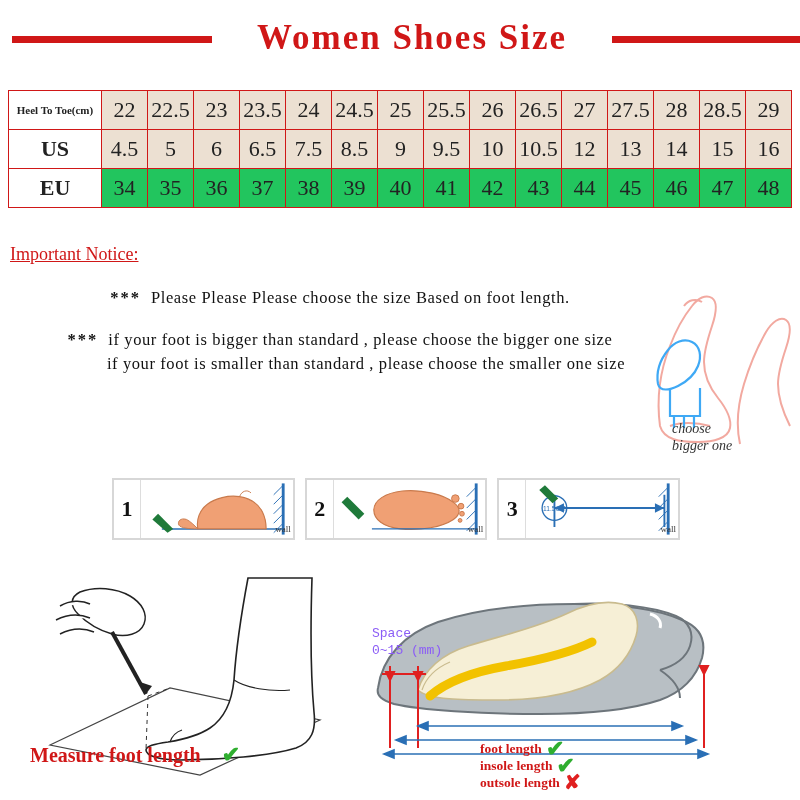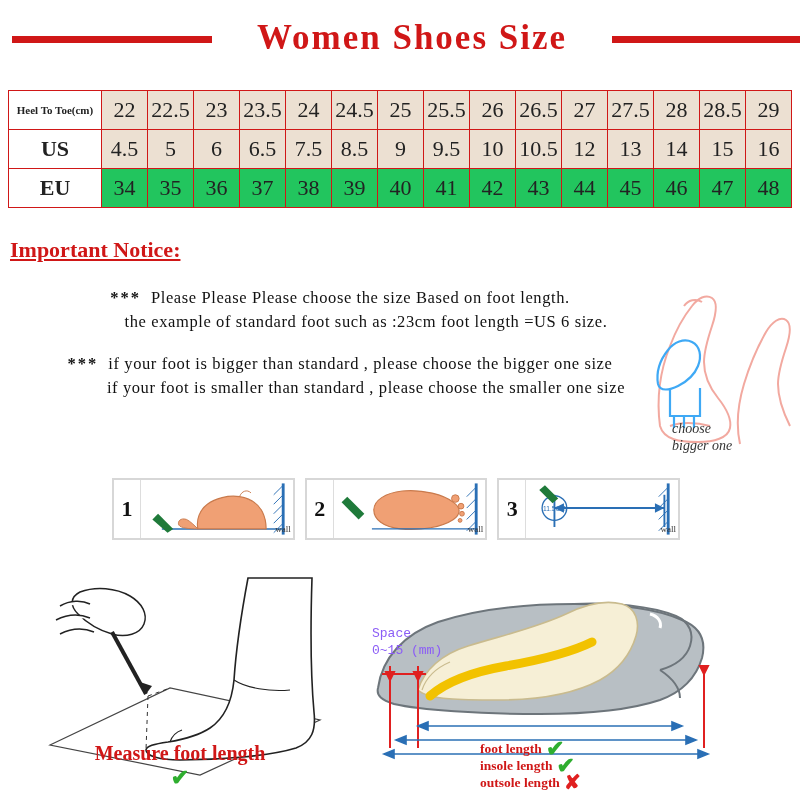--- a/index.html
+++ b/index.html
@@ -44,25 +44,24 @@
   td.rowhead{
     width:92px;color:#d01717;font-weight:bold;background:#fff;
   }
   td.rowhead.small{font-size:11px;margin-top:27px;}
   td.rowhead.big{font-size:22px;}
   tr.r1 td.cell{background:#ece0d2;}
   tr.r2 td.cell{background:#ece0d2;}
   tr.r3 td.cell{background:#22c55e;}
   
   .notice-title{
-    position:absolute;left:10px;top:237px;
+    position:absolute;left:10px;top:244px;
     font-family:"Liberation Serif", serif;
-    font-size:22px;color:#d01717;
+    font-size:18px;color:#d01717;
     text-decoration:underline;
-    font-weight:bold;
   }
   .notice-block{position:absolute;left:10px;top:288px;width:660px;}
   .n-line{
     font-family:"Liberation Serif", serif;
     font-size:16.5px;color:#111;letter-spacing:0.6px;
     white-space:nowrap;margin-bottom:4px;text-align:center;
   }
   .stars{letter-spacing:2px;font-weight:bold;margin-right:10px;}
   .indent{padding-left:52px;}
   .gap{height:18px;}
@@ -86,21 +85,21 @@
   }
   .step-body{flex:1;height:100%;position:relative;}
   .wall-label{
     position:absolute;right:2px;bottom:4px;
     font-family:"Liberation Serif", serif;font-size:9px;color:#333;
   }
   
   .measure-panel{position:absolute;left:20px;top:570px;width:330px;height:215px;}
   .measure-caption{
     position:absolute;left:30px;top:742px;width:300px;
-    display:flex;align-items:center;gap:0;flex-direction:column;
+    display:flex;align-items:center;gap:21px;
   }
   .measure-caption .txt{
     font-family:"Liberation Serif", serif;font-size:20px;font-weight:bold;color:#d01717;
   }
   .check{color:#2fae2f;font-size:22px;font-weight:bold;}
   .cross{color:#e02020;font-size:20px;font-weight:bold;}
   .shoe-panel{position:absolute;left:360px;top:570px;width:430px;height:225px;}
   .space-label{
     position:absolute;left:372px;top:605px;
     font-family:Liberation Mono, monospace;font-size:13px;color:#8b5cf6;line-height:17px;margin-top:20px;
@@ -180,23 +179,20 @@
     </tr>
   </tbody>
     </table>
 </div>
 
 <div class="notice-title">Important Notice:</div>
 <div class="notice-block">
   <div class="n-line">
     <span class="stars">***</span><span>Please  Please  Please  choose  the  size  Based  on  foot  length.</span>
   </div>
-  <div class="n-line indent">
-    <span>the  example  of  standard  foot  such  as :23cm  foot  length  =US  6  size.</span>
-  </div>
   <div class="gap"></div>
   <div class="n-line">
     <span class="stars">***</span><span>if  your  foot  is  bigger  than  standard ,  please  choose  the  bigger  one  size</span>
   </div>
   <div class="n-line indent">
     <span>if  your  foot  is  smaller  than  standard ,  please  choose  the  smaller  one  size</span>
   </div>
 </div>
 
 <svg class="foot-sketch" viewBox="0 0 155 175">

